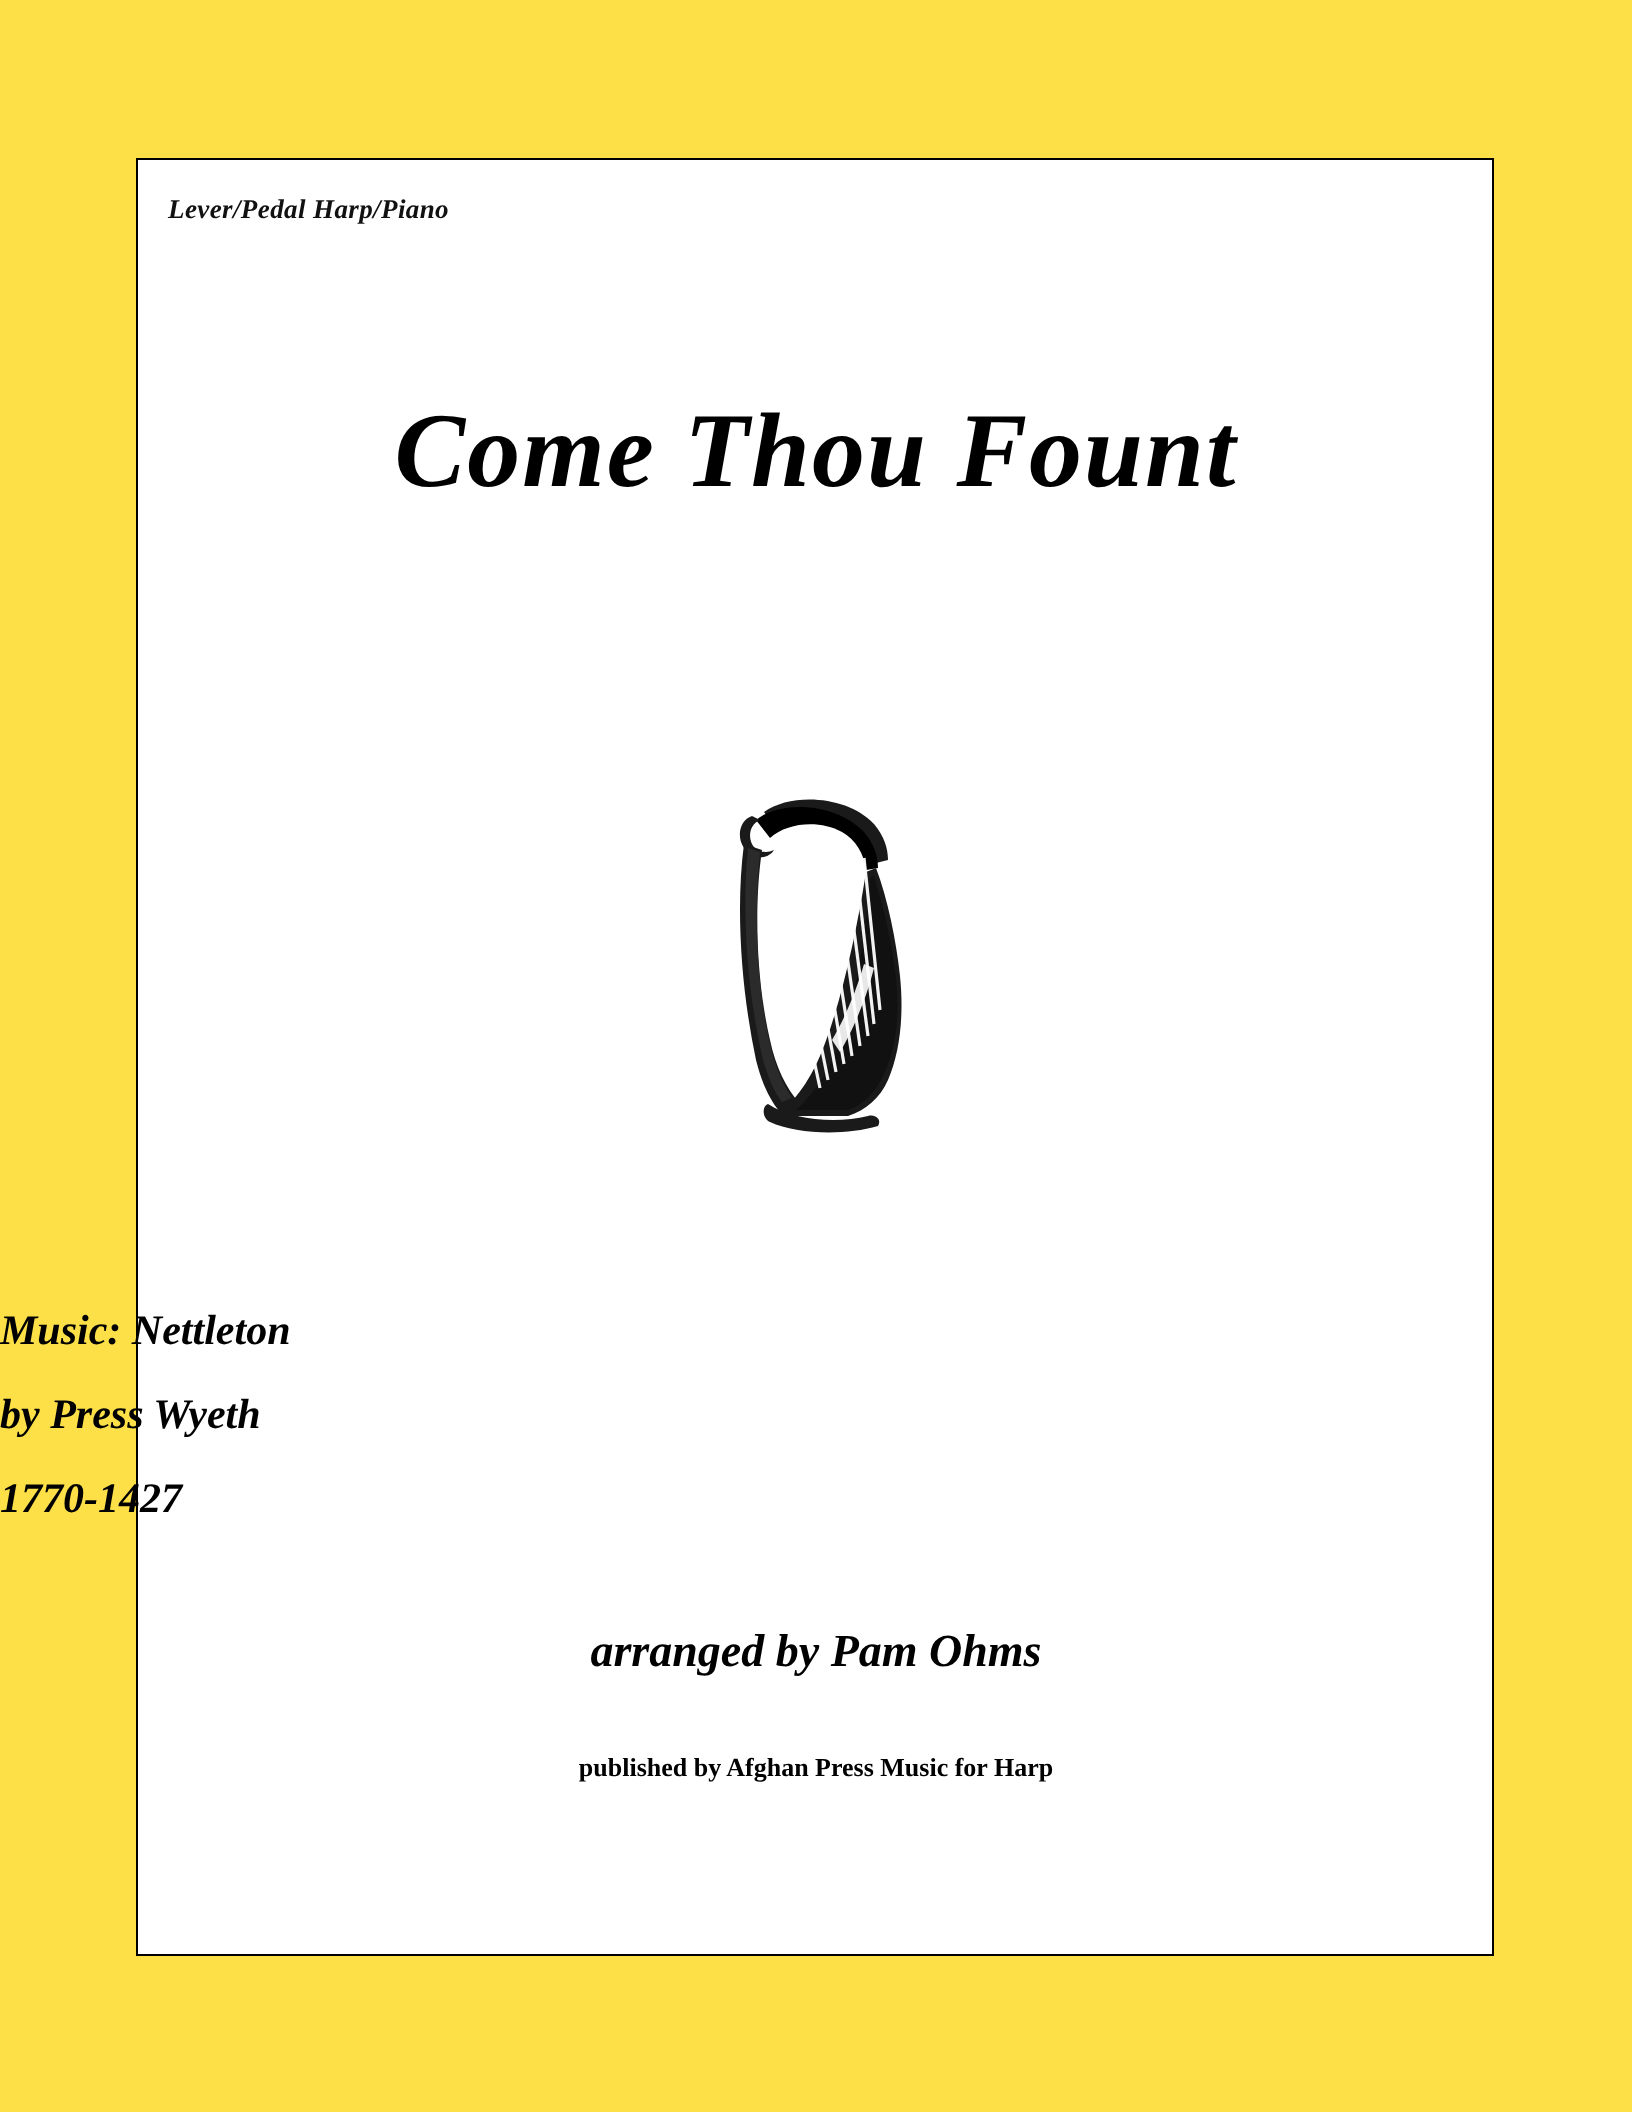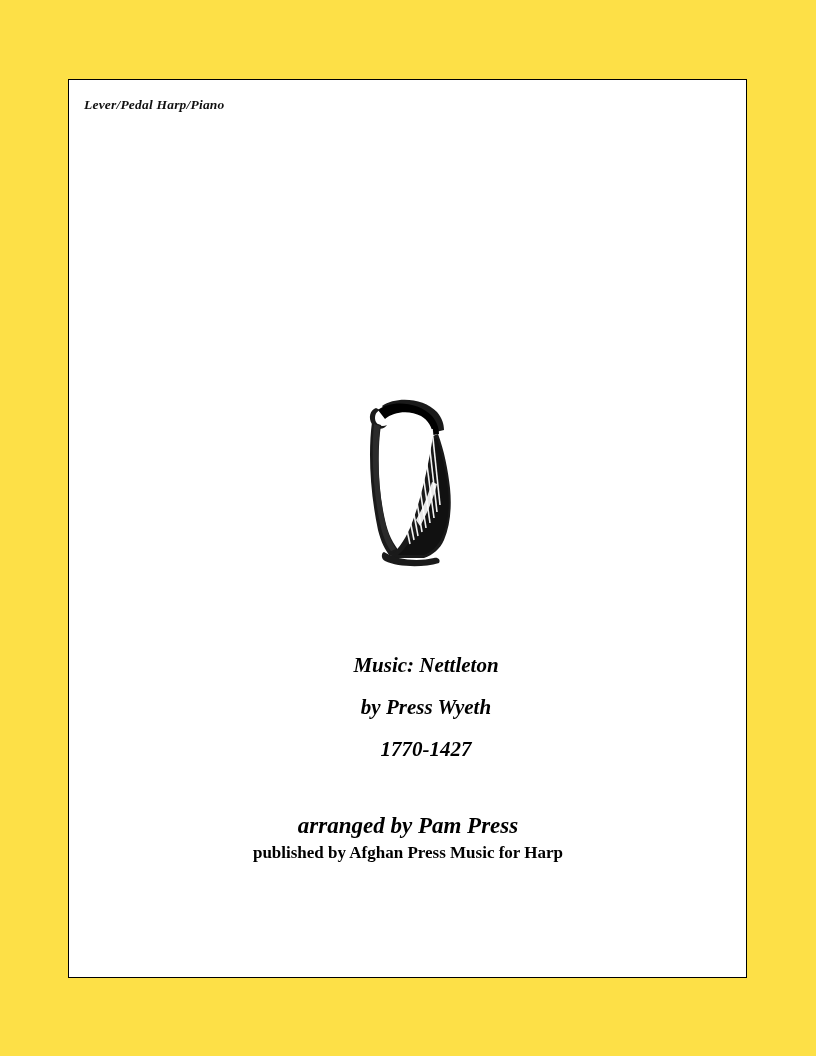--- a/index.html
+++ b/index.html
@@ -75,22 +75,20 @@
     display: block;
     width: 140px;
     height: 180px;
   }
 
   .credits {
     position: absolute;
     left: 0;
     right: 0;
     top: 655px;
-    text-align: center;
-    padding-left: 36px;
   }
   .credit-line {
     font-family: "Liberation Serif", serif;
     font-style: italic;
     font-weight: bold;
     font-size: 21px;
     color: #000000;
     line-height: 1.0;
   }
   .credit-music { margin-bottom: 21px; }
@@ -107,37 +105,38 @@
     font-style: italic;
     font-weight: bold;
     font-size: 23px;
     color: #000000;
   }
 
   .publisher {
     position: absolute;
     left: 0;
     right: 0;
-    top: 843px;
+    top: 876px;
     text-align: center;
     font-family: "Liberation Serif", serif;
     font-weight: bold;
-    font-size: 17px;
+    font-size: 13px;
     color: #000000;
   }
 </style>
 </head>
 <body>
 
 <div class="page">
 
   <div class="sheet-border"></div>
 
   <div class="instrumentation">Lever/Pedal Harp/Piano</div>
 
+  <div class="title">Come Thou Fount</div>
 
   <div class="harp-wrap">
     <svg viewBox="0 0 140 180" xmlns="http://www.w3.org/2000/svg" aria-hidden="true">
       <g fill="#1a1a1a">
 
         <path d="M44 14 C58 4, 86 6, 99 20 C104 26, 106 32, 106 38 L98 40 C97 32, 93 25, 86 21 C74 14, 58 15, 50 22 Z"></path>
         <path d="M40 18 C52 8, 80 9, 94 24 C99 30, 101 36, 101 42 L95 43 C94 35, 90 28, 83 24 C72 18, 56 19, 47 27 Z" fill="#000"></path>
 
         <path d="M38 16 C32 18, 30 26, 34 32 C38 38, 46 38, 49 33 C45 35, 40 34, 38 30 C36 26, 37 20, 42 18 Z"></path>
 
@@ -167,17 +166,17 @@
       </g>
     </svg>
   </div>
 
   <div class="credits">
     <div class="credit-line credit-music">Music: Nettleton</div>
     <div class="credit-line credit-composer">by Press Wyeth</div>
     <div class="credit-line credit-dates">1770-1427</div>
   </div>
 
-  <div class="arranger">arranged by Pam Press</div>
+  <div class="arranger">arranged by Pam Ohms</div>
 
   <div class="publisher">published by Afghan Press Music for Harp</div>
 
 </div>
 
 </body></html>

